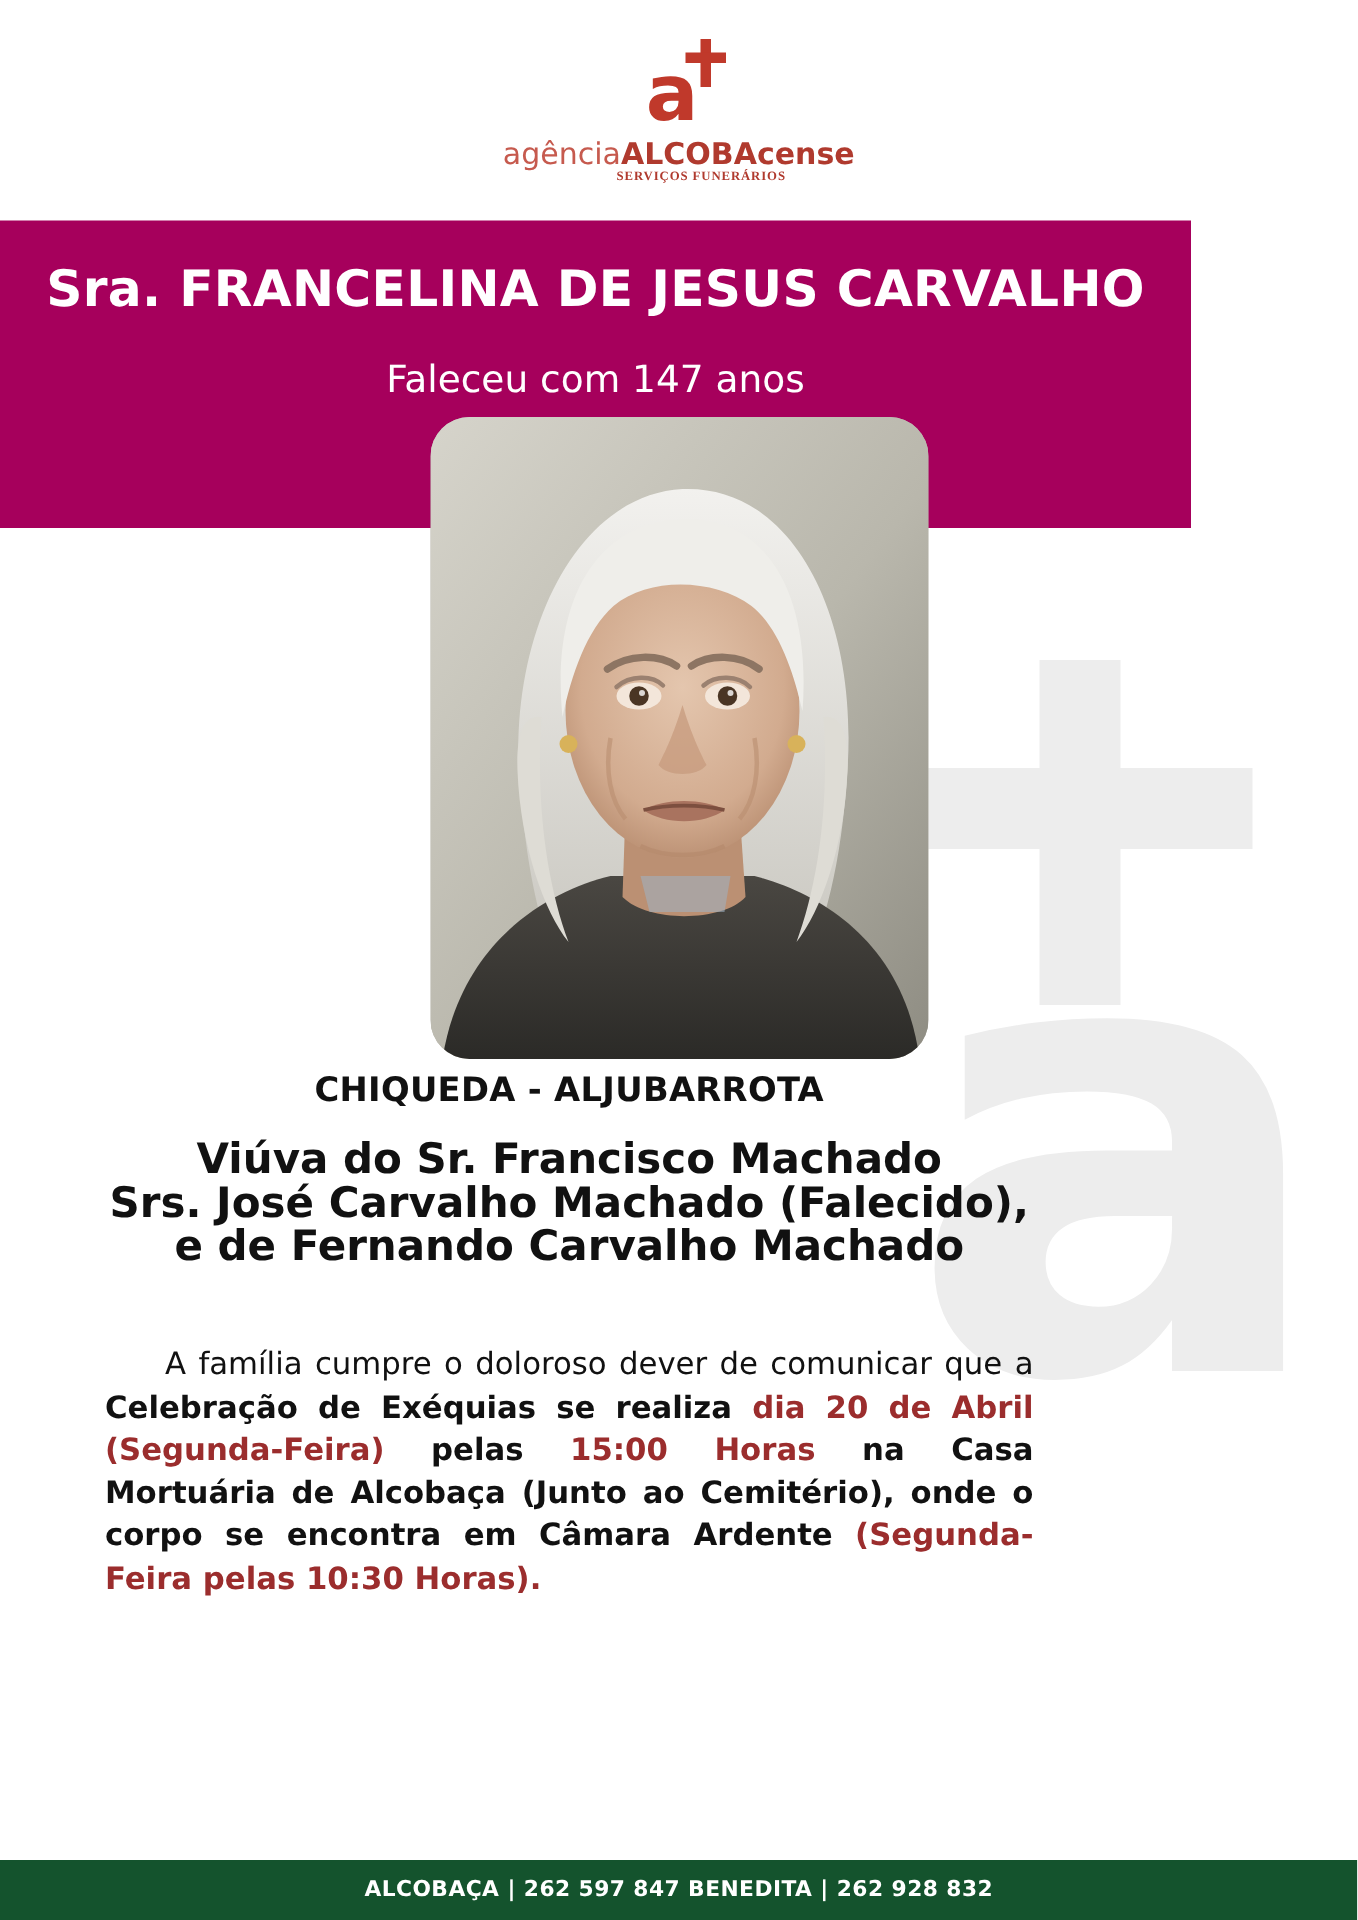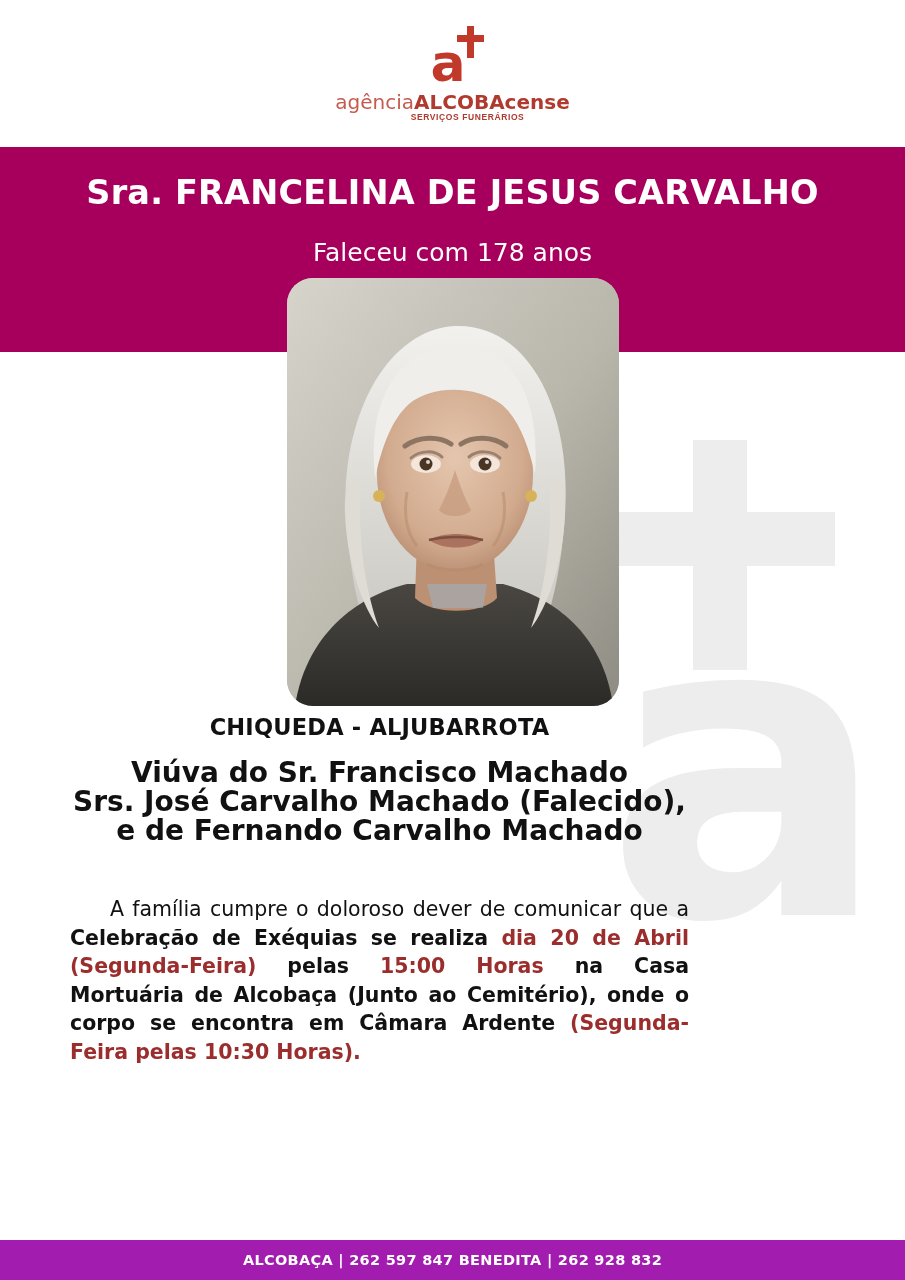--- a/index.html
+++ b/index.html
@@ -71,35 +71,35 @@
   .logo-text {
     font-family: "DejaVu Sans", sans-serif;
     font-size: 20px;
     letter-spacing: 0px;
     color: #b03a2e;
     white-space: nowrap;
   }
   .logo-text .lt-1 { color: #c65a4e; font-weight: normal; }
   .logo-text .lt-2 { color: #b03a2e; font-weight: bold; }
   .logo-sub {
-    font-family: Liberation Sans, sans-serif;
+    font-family: Liberation Serif, serif;
     font-size: 8.5px;
     font-weight: bold;
     letter-spacing: 0.6px;
     color: #b03a2e;
     margin-top: -2px;
     margin-left: 30px;
   }
 
   
   .banner {
     position: absolute;
     top: 147px;
     left: 0;
-    width: 905px;
+    width: 794px;
     height: 205px;
     background: #a6005c;
     text-align: center;
   }
   .banner-name {
     color: #ffffff;
     font-size: 33.5px;
     font-weight: bold;
     letter-spacing: 0.2px;
     margin: 0;
@@ -203,21 +203,21 @@
   .b { font-weight: bold; }
   .hl { color: #9b2d2d; font-weight: bold; }
 
   
   .footer {
     position: absolute;
     left: 0;
     bottom: 0;
     width: 905px;
     height: 40px;
-    background: #a21caf;
+    background: #14532d;
     display: flex;
     align-items: center;
     justify-content: center;
   }
   .footer-text {
     color: #ffffff;
     font-size: 14.5px;
     font-weight: bold;
     letter-spacing: 0.3px;
   }
@@ -234,21 +234,21 @@
       <div class="logo-a">a</div>
     </div>
     <div class="logo-text">
       <span class="lt-1">agência</span><span class="lt-2">ALCOBAcense</span>
     </div>
     <div class="logo-sub">SERVIÇOS FUNERÁRIOS</div>
   </div>
 
   <div class="banner">
     <h1 class="banner-name">Sra. FRANCELINA DE JESUS CARVALHO</h1>
-    <p class="banner-age">Faleceu com 178 anos</p>
+    <p class="banner-age">Faleceu com 147 anos</p>
   </div>
 
   <div class="watermark">
     <div class="wm-cross-v"></div>
     <div class="wm-cross-h"></div>
     <div class="wm-a">a</div>
   </div>
 
   <div class="portrait">
     <svg width="332" height="428" viewBox="0 0 332 428" xmlns="http://www.w3.org/2000/svg">

